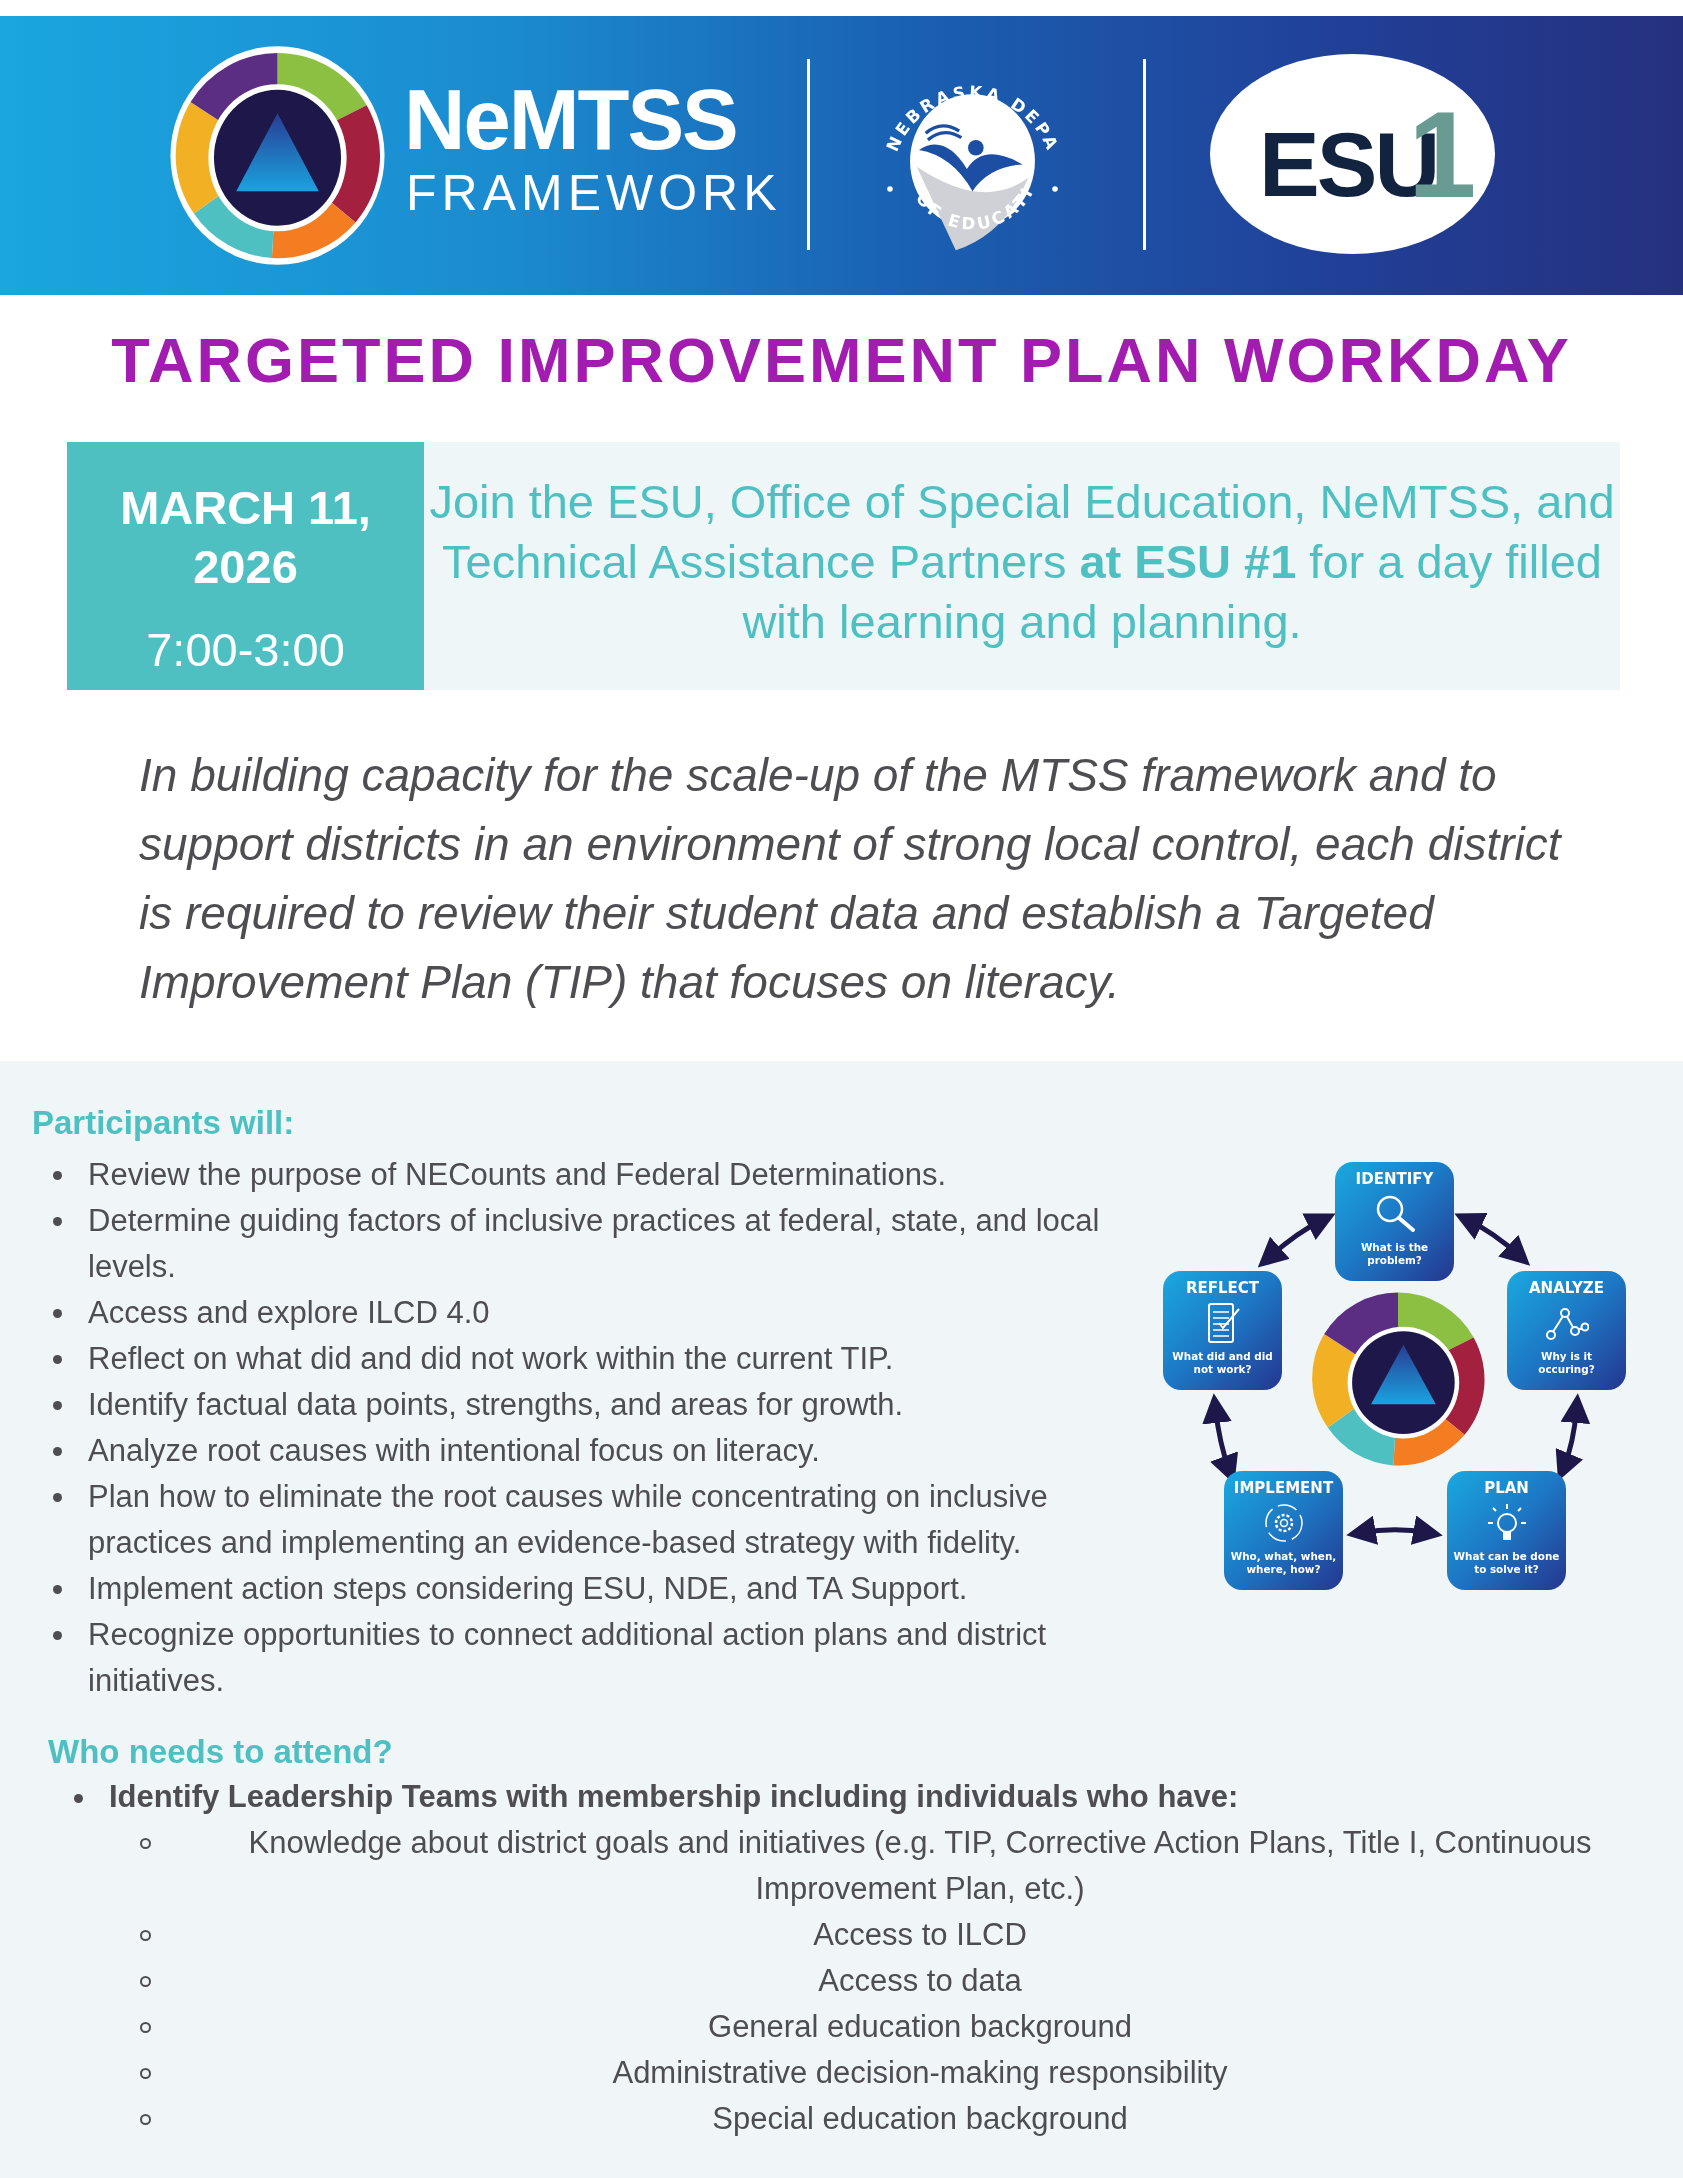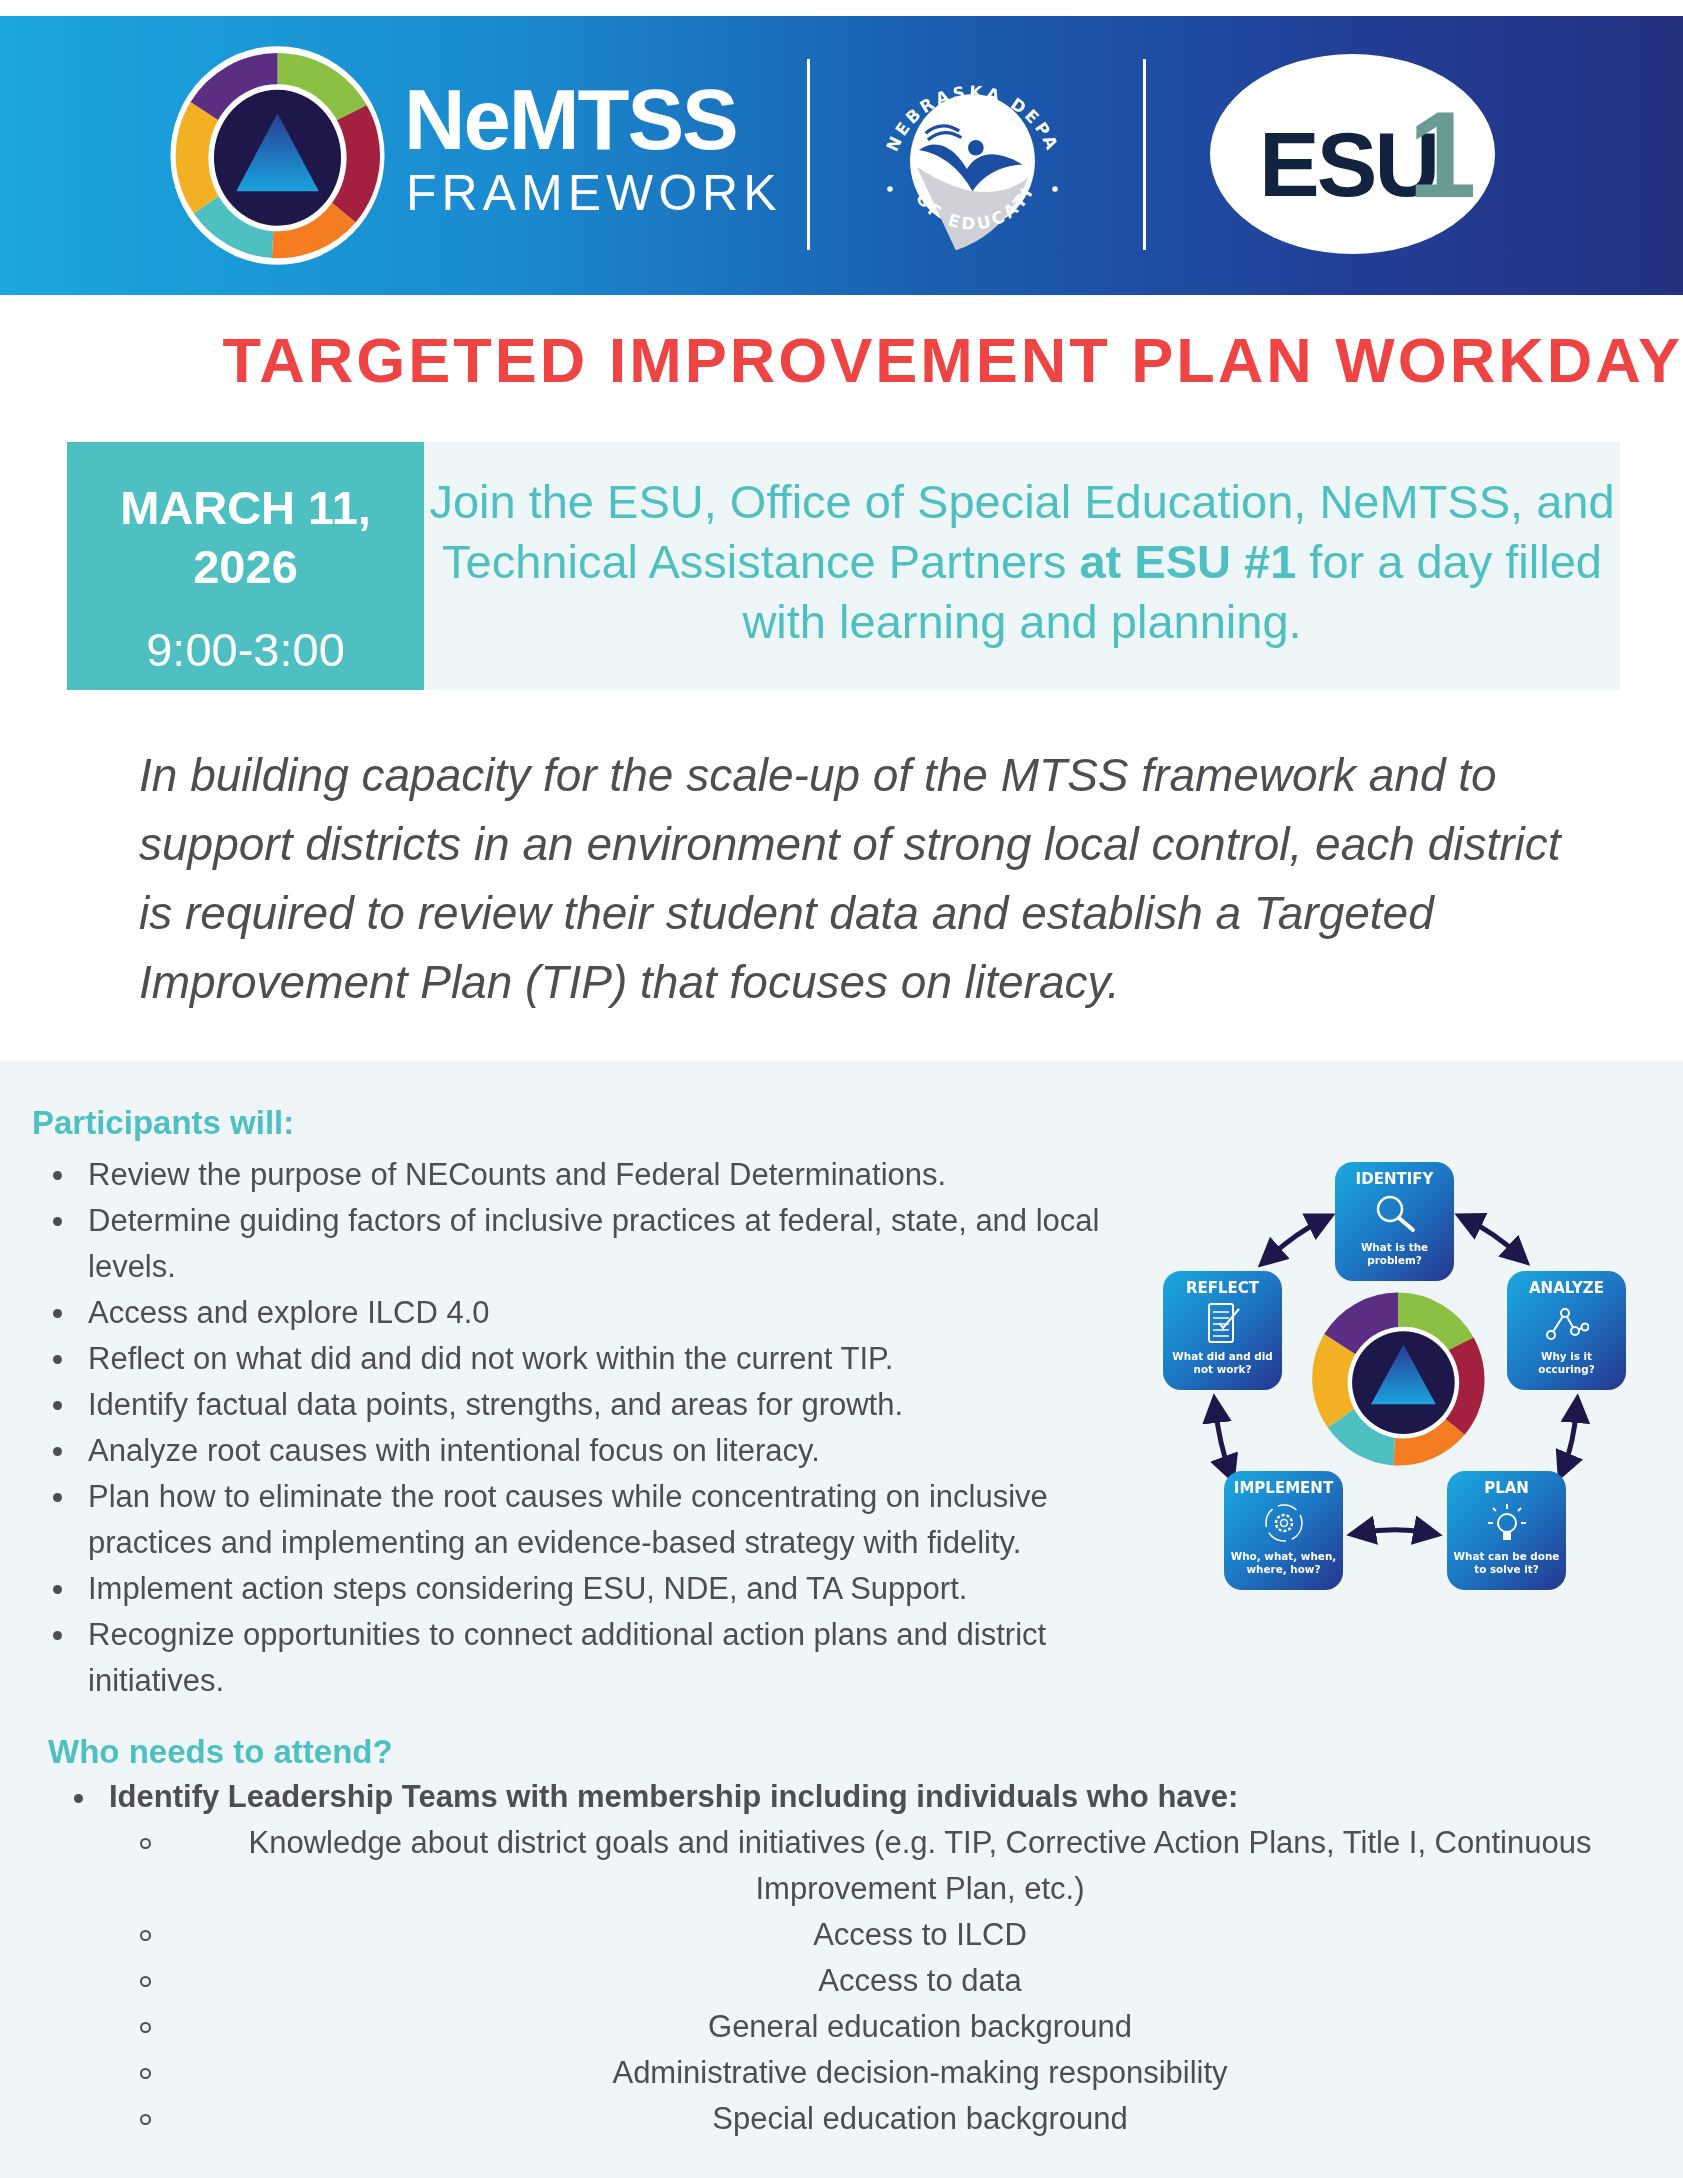--- a/index.html
+++ b/index.html
@@ -15,22 +15,22 @@
   .nemtss-word { position: absolute; left: 404px; top: 61px; color: #fff; font-weight: bold; font-size: 85px; letter-spacing: -2px; line-height: 1; }
   .framework-word { position: absolute; left: 406px; top: 152px; color: #fff; font-size: 50px; letter-spacing: 5px; line-height: 1; }
   .divider { position: absolute; top: 43px; width: 3px; height: 191px; background: #ffffff; }
   .nde-logo { position: absolute; left: 861px; top: 28px; width: 223px; height: 223px; }
   .esu-logo { position: absolute; left: 1210px; top: 38px; width: 285px; height: 200px; border-radius: 50%; background: #ffffff; }
   .esu-text { position: absolute; left: 1259px; top: 103px; font-weight: bold; font-size: 91px; color: #12233f; letter-spacing: -3px; line-height: 1; }
   .esu-one { position: absolute; left: 1408px; top: 77px; font-weight: bold; font-size: 123px; color: #6a9b93; line-height: 1; }
 
   
   .page-title {
-    position: absolute; left: 0; top: 329px; width: 1683px; text-align: right;
-    font-weight: bold; font-size: 63px; color: #ef4444; letter-spacing: 3px; line-height: 1;
+    position: absolute; left: 0; top: 329px; width: 1683px; text-align: center;
+    font-weight: bold; font-size: 63px; color: #a21caf; letter-spacing: 3px; line-height: 1;
   }
 
   
   .info-box { position: absolute; left: 67px; top: 442px; width: 1553px; height: 248px; background: #eff6f8; }
   .date-panel { position: absolute; left: 0; top: 0; width: 357px; height: 248px; background: #4ec0c2; color: #ffffff; text-align: center; }
   .date-line { position: absolute; left: 0; width: 357px; font-weight: bold; font-size: 47px; line-height: 1; }
   .date-line.l1 { top: 42px; }
   .date-line.l2 { top: 101px; }
   .time-line { position: absolute; left: 0; top: 184px; width: 357px; font-size: 47px; line-height: 1; }
   .invite { position: absolute; left: 357px; top: 30px; width: 1196px; text-align: center; color: #4ec0c2; font-size: 47px; line-height: 60px; }
@@ -121,21 +121,21 @@
   <div class="esu-text">ESU</div>
   <div class="esu-one">1</div>
 </div>
 
 <h1 class="page-title">TARGETED IMPROVEMENT PLAN WORKDAY</h1>
 
 <div class="info-box">
   <div class="date-panel">
     <div class="date-line l1">MARCH 11,</div>
     <div class="date-line l2">2026</div>
-    <div class="time-line">9:00-3:00</div>
+    <div class="time-line">7:00-3:00</div>
   </div>
   <div class="invite"><span>Join the ESU, Office of Special Education, NeMTSS, and Technical Assistance Partners </span><b>at ESU #1</b><span> for a day filled with learning and planning.</span></div>
 </div>
 
 <p class="intro">In building capacity for the scale-up of the MTSS framework and to support districts in an environment of strong local control, each district is required to review their student data and establish a Targeted Improvement Plan (TIP) that focuses on literacy.</p>
 
 <div class="grey-section"></div>
 
 <h2 class="section-heading participants-heading">Participants will:</h2>
 <ul class="participants-list">

